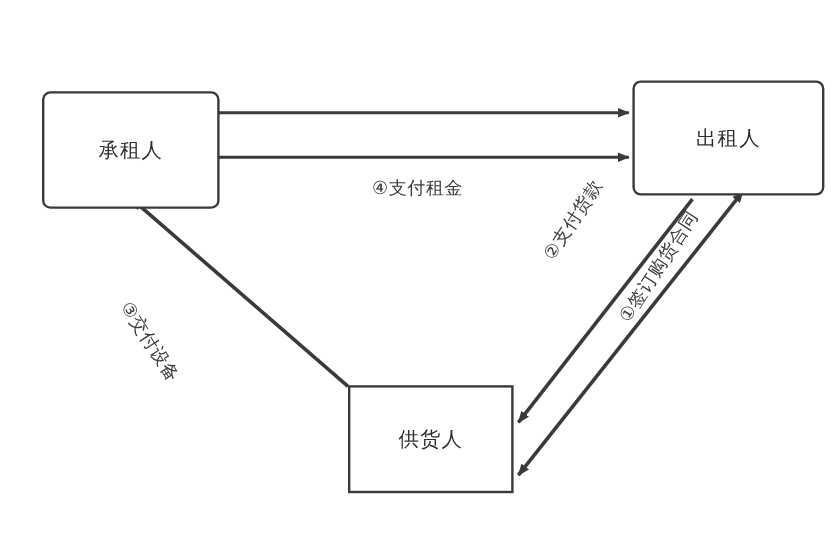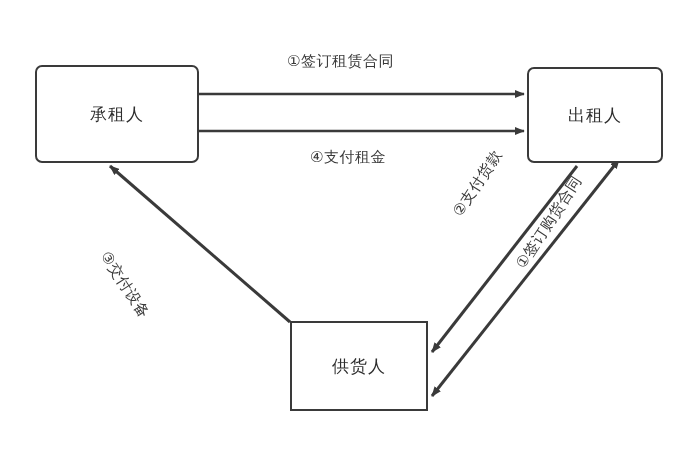--- a/index.html
+++ b/index.html
@@ -5,22 +5,22 @@
   html,body{margin:0;padding:0;background:#ffffff;}
   #canvas{position:relative;width:700px;height:450px;background:#ffffff;
           font-family:"DejaVu Sans","Liberation Sans",sans-serif;overflow:hidden;}
   #wires{position:absolute;left:0;top:0;width:700px;height:450px;}
 
   .node{position:absolute;box-sizing:border-box;background:#ffffff;
         border:2px solid #3a3a3a;display:flex;align-items:center;justify-content:center;}
   .node span{font-size:17px;color:#2e2e2e;letter-spacing:1px;}
   .rounded{border-radius:7px;}
 
-  #node-lessee{left:35px;top:65px;width:164px;height:98px;}
-  #node-lessor{left:527px;top:67px;width:136px;height:96px;}
+  #node-lessee{left:35px;top:76px;width:148px;height:98px;}
+  #node-lessor{left:527px;top:67px;width:160px;height:96px;}
   #node-supplier{left:290px;top:321px;width:138px;height:90px;justify-content:center;}
 
   .edge-label{position:absolute;font-size:15px;color:#3a3a3a;white-space:nowrap;letter-spacing:.5px;}
   #label-lease-contract{left:287px;top:52px;}
   #label-pay-rent{left:310px;top:148px;}
   #label-pay-goods{left:449px;top:210px;transform:rotate(-57deg);transform-origin:left top;}
   #label-purchase-contract{left:512px;top:262px;transform:rotate(-57deg);transform-origin:left top;}
   #label-deliver-equipment{left:112px;top:248px;transform:rotate(57deg);transform-origin:left top;}
 </style>
 </head>
@@ -54,21 +54,20 @@
   </div>
 
   <div class="node rounded" id="node-lessor">
     <span>出租人</span>
   </div>
 
   <div class="node" id="node-supplier">
     <span>供货人</span>
   </div>
 
-  <div class="edge-label" id="label-lease-contract">①签订租赁合同</div>
 
   <div class="edge-label" id="label-pay-rent">④支付租金</div>
 
   <div class="edge-label" id="label-pay-goods">②支付货款</div>
 
   <div class="edge-label" id="label-purchase-contract">①签订购货合同</div>
 
   <div class="edge-label" id="label-deliver-equipment">③交付设备</div>
 
 </div>

